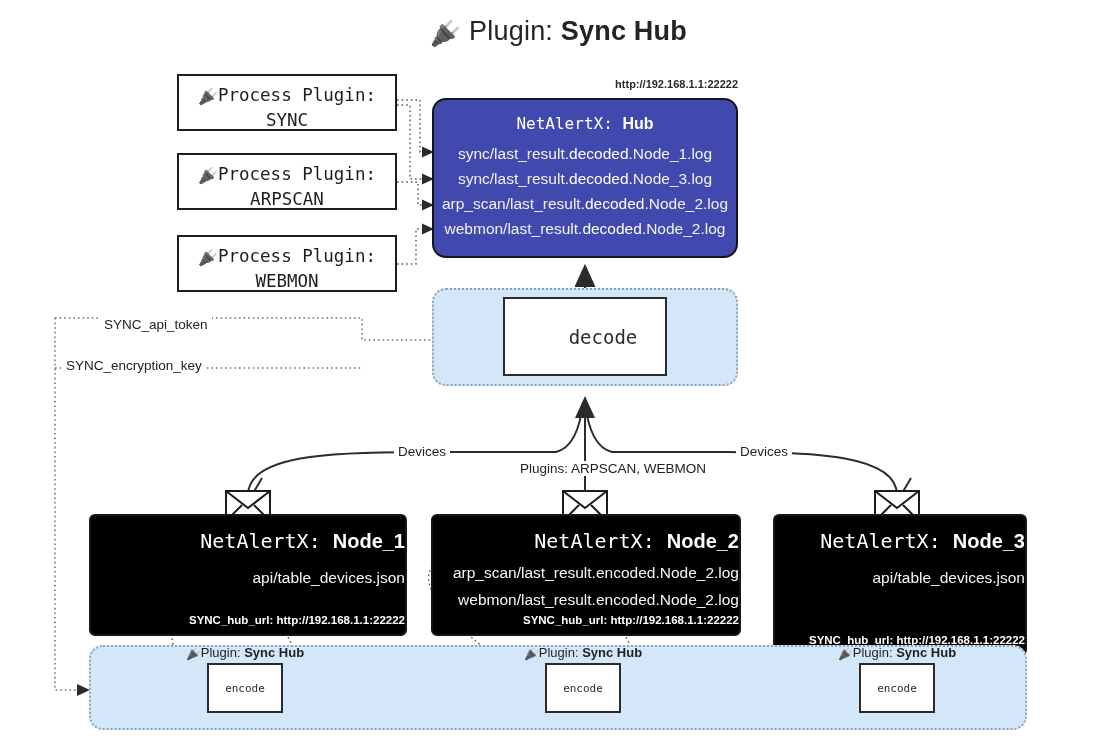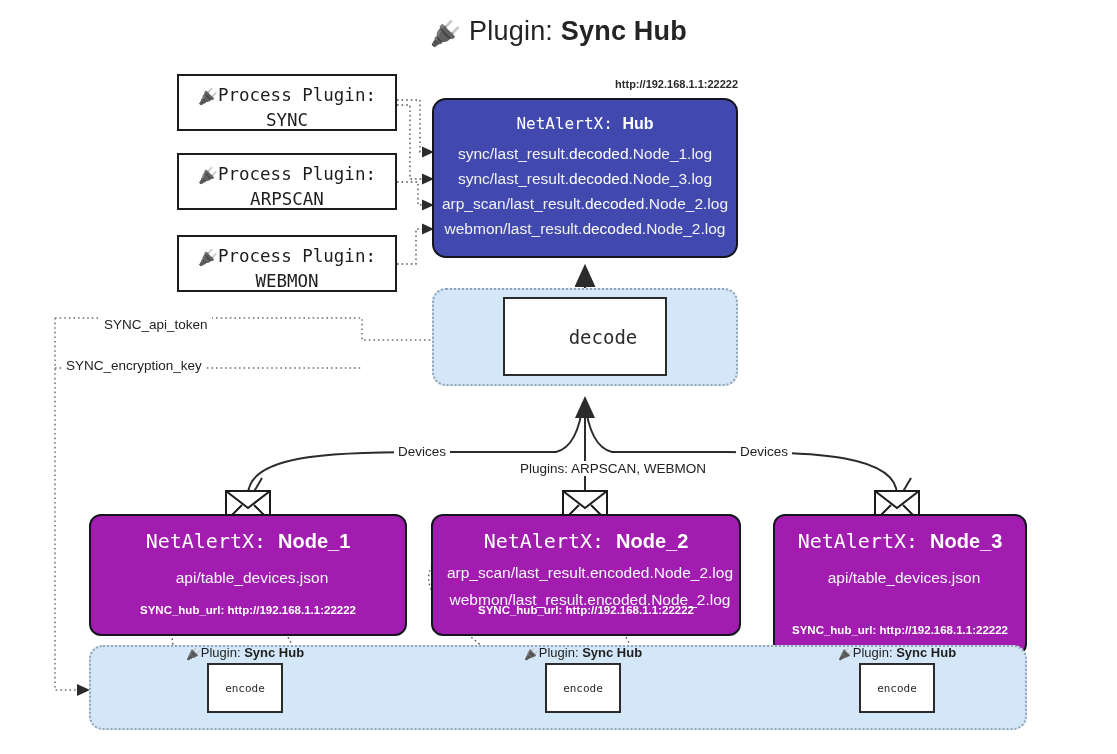--- a/index.html
+++ b/index.html
@@ -102,45 +102,45 @@
     align-items: center;
     justify-content: center;
     font-family: "DejaVu Sans Mono", "Liberation Mono", monospace;
     color: #2b2b2b;
   }
   #decode-box { font-size: 19px; padding-left: 36px; }
   .encode-box { font-size: 11px; }
 
   
   .node-box {
-    background: #a21caf;
+    background: #000000;
     border: 2px solid #15151f;
-    border-radius: 12px;
+    border-radius: 6px;
     box-sizing: border-box;
     color: #ffffff;
-    text-align: center;
+    text-align: right;
     overflow: hidden;
   }
   .node-box .node-title {
     font-family: "DejaVu Sans Mono", "Liberation Mono", monospace;
     font-size: 20px;
     margin-top: 13px;
     white-space: nowrap;
     color: #ffffff;
   }
   .node-box .node-title b { font-family: "Liberation Sans", sans-serif; font-weight: 700; }
   .node-box .node-line {
     font-size: 15.5px;
     line-height: 27px;
     color: #f4f8fb;
     white-space: nowrap;
   }
   .node-box .node-foot {
     position: absolute;
-    left: 0; right: 0; bottom: 18px;
+    left: 0; right: 0; bottom: 8px;
     font-size: 11.5px;
     font-weight: 600;
     color: #ffffff;
     white-space: nowrap;
   }
   .node-lines { margin-top: 11px; margin-left: 8px; }
 
   
   .plug-caption {
     font-size: 13px;

